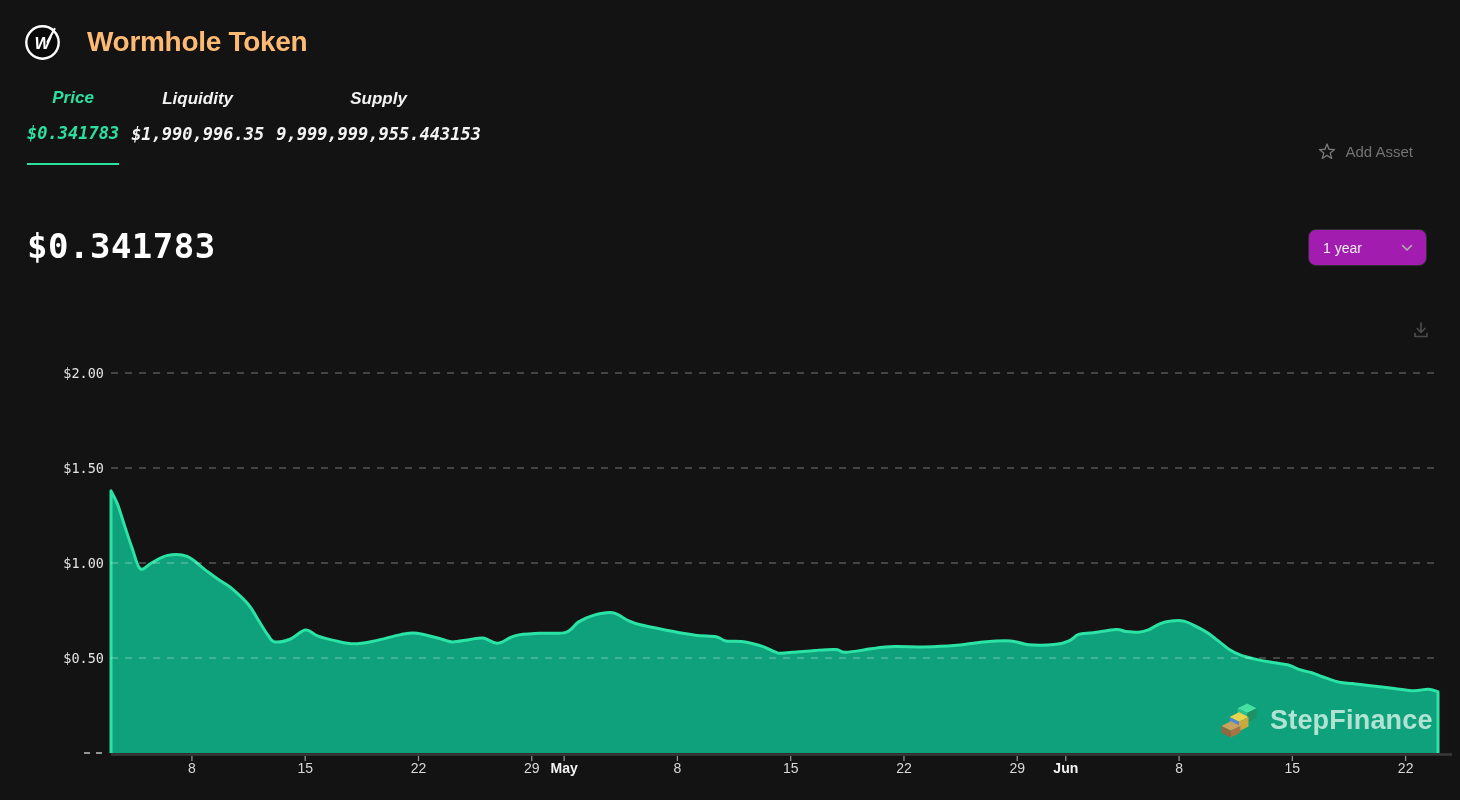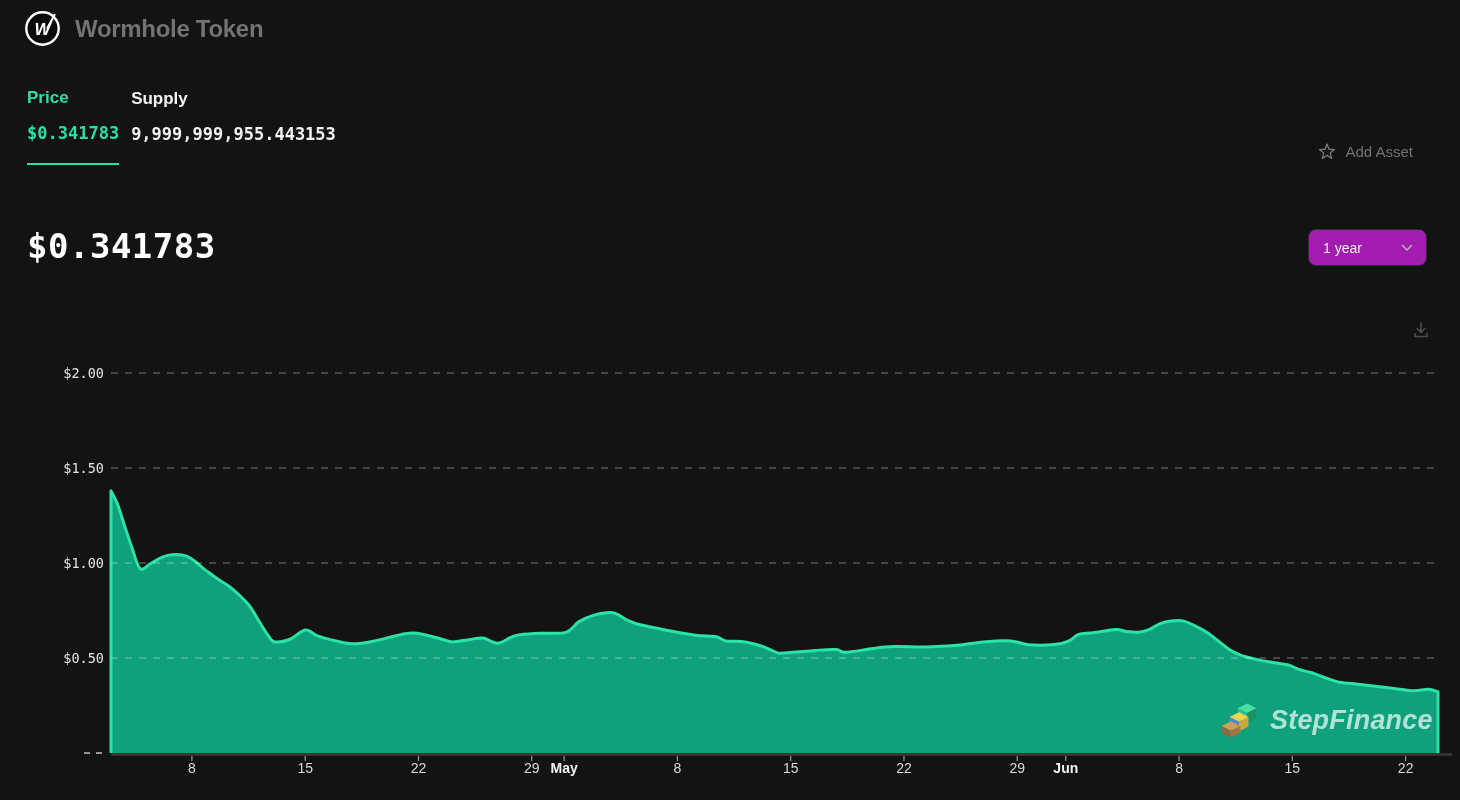--- a/index.html
+++ b/index.html
@@ -2,25 +2,25 @@
 <html><head>
 <meta charset="utf-8">
 <style>
   html,body{margin:0;padding:0;background:#131313;}
   .app{position:relative;width:1460px;height:800px;background:#131313;overflow:hidden;
        font-family:"Liberation Sans",sans-serif;color:#fff;}
   .mono{font-family:"DejaVu Sans Mono",monospace;}
 
   
   .header{position:absolute;left:24px;top:10px;display:flex;align-items:center;gap:10px;z-index:2;}
-  .page-title{font-size:24px;font-weight:bold;letter-spacing:-0.3px;color:#737373;margin:4px;}
+  .page-title{font-size:28px;font-weight:bold;letter-spacing:-0.3px;color:#fdba74;margin:16px;}
 
   
   .stats{position:absolute;left:27px;top:88px;display:flex;gap:12px;z-index:2;}
-  .stat{background:none;border:none;padding:0 0 20px 0;text-align:left;cursor:pointer;color:#f2f2f2;}
+  .stat{background:none;border:none;padding:0 0 20px 0;text-align:center;cursor:pointer;color:#f2f2f2;font-style:italic;}
   .stat .stat-label{font-size:17px;font-weight:bold;line-height:20px;}
   .stat .stat-value{font-size:17px;font-weight:bold;margin-top:15px;white-space:nowrap;}
   .stat.active{border-bottom:2px solid #2CE0A0;}
   .stat.active .stat-label,.stat.active .stat-value{color:#2CE0A0;}
 
   
   .add-asset{position:absolute;right:41px;top:142px;display:flex;align-items:center;gap:9px;
              background:none;border:none;cursor:pointer;color:#737373;font-size:15px;z-index:2;}
 
   
@@ -36,21 +36,21 @@
   
   .download{position:absolute;right:26px;top:318px;width:26px;height:26px;background:none;border:none;
             cursor:pointer;padding:0;z-index:2;}
 
   
   .chart{position:absolute;left:0;top:0;width:1460px;height:612px;z-index:1;}
   .chart svg{display:block;}
 
   
   .watermark{position:absolute;left:1220px;top:702px;display:flex;align-items:center;gap:12px;z-index:2;}
-  .watermark .wm-text{font-size:27px;font-weight:bold;letter-spacing:0.2px;color:rgba(222,246,236,0.78);font-style:italic;}
+  .watermark .wm-text{font-size:27px;font-weight:bold;letter-spacing:0.2px;color:rgba(222,246,236,0.78);}
 </style>
 </head>
 <body>
 
 <div class="app">
 
   <div class="chart">
     <svg id="chart-svg" width="1460" height="800" viewBox="0 0 1460 800">
         <path d="M 111 753 L 111.0 490.8 C 112.1 493.0, 115.0 497.8, 117.5 504.1 C 119.9 510.4, 123.1 521.5, 125.6 528.8 C 128.0 536.1, 129.6 541.1, 132.0 547.8 C 134.5 554.4, 136.9 566.2, 140.1 568.7 C 143.4 571.2, 146.9 565.2, 151.5 563.0 C 156.0 560.8, 161.7 556.5, 167.6 555.4 C 173.6 554.3, 180.9 554.0, 187.1 556.4 C 193.3 558.7, 199.7 565.9, 204.9 569.6 C 210.0 573.4, 213.5 576.1, 217.8 579.1 C 222.1 582.2, 225.6 583.4, 230.8 587.7 C 235.9 592.0, 244.0 599.4, 248.6 604.8 C 253.1 610.2, 255.0 614.9, 258.3 620.0 C 261.5 625.1, 265.3 631.6, 268.0 635.2 C 270.7 638.8, 270.7 641.2, 274.4 641.9 C 278.2 642.5, 285.5 641.0, 290.6 639.0 C 295.8 637.0, 300.6 630.4, 305.2 629.9 C 309.8 629.4, 313.0 634.3, 318.1 636.1 C 323.3 638.0, 330.0 639.6, 335.9 640.9 C 341.9 642.2, 347.3 643.8, 353.7 643.8 C 360.2 643.8, 367.0 642.4, 374.8 640.9 C 382.6 639.4, 393.7 635.9, 400.7 634.6 C 407.7 633.4, 410.1 632.6, 416.9 633.3 C 423.6 634.0, 435.2 637.6, 441.1 639.0 C 447.1 640.4, 447.6 641.8, 452.5 641.9 C 457.3 641.9, 465.1 640.0, 470.3 639.4 C 475.4 638.7, 478.6 637.4, 483.2 638.0 C 487.8 638.7, 492.4 643.6, 497.8 643.2 C 503.2 642.8, 508.6 637.2, 515.6 635.6 C 522.6 633.9, 531.5 633.8, 539.8 633.3 C 548.2 632.8, 559.3 634.3, 565.7 632.4 C 572.2 630.5, 574.1 624.7, 578.7 621.9 C 583.3 619.1, 587.6 617.0, 593.3 615.4 C 598.9 613.9, 607.0 612.0, 612.7 612.8 C 618.3 613.5, 622.7 618.0, 627.2 620.0 C 631.8 622.0, 633.4 623.0, 640.2 624.8 C 646.9 626.5, 658.5 628.7, 667.7 630.5 C 676.9 632.2, 687.1 634.2, 695.2 635.2 C 703.3 636.2, 711.1 635.8, 716.2 636.7 C 721.4 637.7, 721.1 640.0, 726.0 640.9 C 730.8 641.8, 739.2 640.9, 745.4 641.9 C 751.6 642.8, 757.8 644.8, 763.2 646.6 C 768.6 648.4, 772.9 651.9, 777.7 652.9 C 782.6 653.8, 786.1 652.7, 792.3 652.3 C 798.5 651.9, 807.7 650.9, 815.0 650.4 C 822.2 649.9, 830.9 649.1, 836.0 649.5 C 841.1 649.8, 839.5 652.5, 845.7 652.3 C 851.9 652.1, 865.1 649.5, 873.2 648.5 C 881.3 647.5, 885.9 646.9, 894.3 646.6 C 902.6 646.3, 913.4 647.1, 923.4 647.0 C 933.4 646.8, 944.2 646.5, 954.1 645.6 C 964.1 644.8, 973.8 642.6, 983.3 641.9 C 992.7 641.1, 1003.2 640.4, 1010.8 640.9 C 1018.3 641.4, 1021.0 644.1, 1028.6 644.7 C 1036.1 645.3, 1049.3 645.0, 1056.1 644.3 C 1062.8 643.7, 1065.3 642.5, 1069.0 640.9 C 1072.8 639.3, 1074.7 635.8, 1078.7 634.4 C 1082.8 633.1, 1087.1 633.6, 1093.3 632.7 C 1099.5 631.9, 1110.6 629.7, 1116.0 629.5 C 1121.4 629.3, 1121.9 631.0, 1125.7 631.4 C 1129.4 631.8, 1134.8 632.4, 1138.6 632.2 C 1142.4 631.9, 1144.8 631.3, 1148.3 629.9 C 1151.8 628.5, 1155.9 625.3, 1159.7 623.8 C 1163.4 622.3, 1166.9 621.4, 1171.0 621.0 C 1175.0 620.5, 1179.3 620.0, 1183.9 621.1 C 1188.5 622.2, 1194.4 625.6, 1198.5 627.6 C 1202.5 629.6, 1204.7 630.9, 1208.2 633.3 C 1211.7 635.7, 1216.0 639.2, 1219.5 641.9 C 1223.0 644.5, 1225.7 647.2, 1229.2 649.5 C 1232.7 651.7, 1235.7 653.4, 1240.6 655.1 C 1245.4 656.9, 1252.7 658.6, 1258.4 659.9 C 1264.0 661.2, 1269.4 661.9, 1274.6 662.8 C 1279.7 663.6, 1285.1 664.1, 1289.1 665.2 C 1293.2 666.3, 1295.1 668.1, 1298.8 669.4 C 1302.6 670.7, 1307.7 671.6, 1311.8 672.8 C 1315.8 674.1, 1318.5 675.4, 1323.1 677.0 C 1327.7 678.6, 1334.4 681.2, 1339.3 682.3 C 1344.1 683.4, 1347.4 683.1, 1352.2 683.6 C 1357.1 684.2, 1361.4 684.8, 1368.4 685.5 C 1375.4 686.3, 1386.8 687.5, 1394.3 688.4 C 1401.9 689.3, 1408.1 690.6, 1413.7 690.7 C 1419.4 690.8, 1424.2 689.0, 1428.3 689.2 C 1432.3 689.4, 1436.4 691.4, 1438.0 691.8 L 1438.0 753 Z" fill="#0FA17B"></path>
         <path d="M 111 753 L 111.0 490.8 C 112.1 493.0, 115.0 497.8, 117.5 504.1 C 119.9 510.4, 123.1 521.5, 125.6 528.8 C 128.0 536.1, 129.6 541.1, 132.0 547.8 C 134.5 554.4, 136.9 566.2, 140.1 568.7 C 143.4 571.2, 146.9 565.2, 151.5 563.0 C 156.0 560.8, 161.7 556.5, 167.6 555.4 C 173.6 554.3, 180.9 554.0, 187.1 556.4 C 193.3 558.7, 199.7 565.9, 204.9 569.6 C 210.0 573.4, 213.5 576.1, 217.8 579.1 C 222.1 582.2, 225.6 583.4, 230.8 587.7 C 235.9 592.0, 244.0 599.4, 248.6 604.8 C 253.1 610.2, 255.0 614.9, 258.3 620.0 C 261.5 625.1, 265.3 631.6, 268.0 635.2 C 270.7 638.8, 270.7 641.2, 274.4 641.9 C 278.2 642.5, 285.5 641.0, 290.6 639.0 C 295.8 637.0, 300.6 630.4, 305.2 629.9 C 309.8 629.4, 313.0 634.3, 318.1 636.1 C 323.3 638.0, 330.0 639.6, 335.9 640.9 C 341.9 642.2, 347.3 643.8, 353.7 643.8 C 360.2 643.8, 367.0 642.4, 374.8 640.9 C 382.6 639.4, 393.7 635.9, 400.7 634.6 C 407.7 633.4, 410.1 632.6, 416.9 633.3 C 423.6 634.0, 435.2 637.6, 441.1 639.0 C 447.1 640.4, 447.6 641.8, 452.5 641.9 C 457.3 641.9, 465.1 640.0, 470.3 639.4 C 475.4 638.7, 478.6 637.4, 483.2 638.0 C 487.8 638.7, 492.4 643.6, 497.8 643.2 C 503.2 642.8, 508.6 637.2, 515.6 635.6 C 522.6 633.9, 531.5 633.8, 539.8 633.3 C 548.2 632.8, 559.3 634.3, 565.7 632.4 C 572.2 630.5, 574.1 624.7, 578.7 621.9 C 583.3 619.1, 587.6 617.0, 593.3 615.4 C 598.9 613.9, 607.0 612.0, 612.7 612.8 C 618.3 613.5, 622.7 618.0, 627.2 620.0 C 631.8 622.0, 633.4 623.0, 640.2 624.8 C 646.9 626.5, 658.5 628.7, 667.7 630.5 C 676.9 632.2, 687.1 634.2, 695.2 635.2 C 703.3 636.2, 711.1 635.8, 716.2 636.7 C 721.4 637.7, 721.1 640.0, 726.0 640.9 C 730.8 641.8, 739.2 640.9, 745.4 641.9 C 751.6 642.8, 757.8 644.8, 763.2 646.6 C 768.6 648.4, 772.9 651.9, 777.7 652.9 C 782.6 653.8, 786.1 652.7, 792.3 652.3 C 798.5 651.9, 807.7 650.9, 815.0 650.4 C 822.2 649.9, 830.9 649.1, 836.0 649.5 C 841.1 649.8, 839.5 652.5, 845.7 652.3 C 851.9 652.1, 865.1 649.5, 873.2 648.5 C 881.3 647.5, 885.9 646.9, 894.3 646.6 C 902.6 646.3, 913.4 647.1, 923.4 647.0 C 933.4 646.8, 944.2 646.5, 954.1 645.6 C 964.1 644.8, 973.8 642.6, 983.3 641.9 C 992.7 641.1, 1003.2 640.4, 1010.8 640.9 C 1018.3 641.4, 1021.0 644.1, 1028.6 644.7 C 1036.1 645.3, 1049.3 645.0, 1056.1 644.3 C 1062.8 643.7, 1065.3 642.5, 1069.0 640.9 C 1072.8 639.3, 1074.7 635.8, 1078.7 634.4 C 1082.8 633.1, 1087.1 633.6, 1093.3 632.7 C 1099.5 631.9, 1110.6 629.7, 1116.0 629.5 C 1121.4 629.3, 1121.9 631.0, 1125.7 631.4 C 1129.4 631.8, 1134.8 632.4, 1138.6 632.2 C 1142.4 631.9, 1144.8 631.3, 1148.3 629.9 C 1151.8 628.5, 1155.9 625.3, 1159.7 623.8 C 1163.4 622.3, 1166.9 621.4, 1171.0 621.0 C 1175.0 620.5, 1179.3 620.0, 1183.9 621.1 C 1188.5 622.2, 1194.4 625.6, 1198.5 627.6 C 1202.5 629.6, 1204.7 630.9, 1208.2 633.3 C 1211.7 635.7, 1216.0 639.2, 1219.5 641.9 C 1223.0 644.5, 1225.7 647.2, 1229.2 649.5 C 1232.7 651.7, 1235.7 653.4, 1240.6 655.1 C 1245.4 656.9, 1252.7 658.6, 1258.4 659.9 C 1264.0 661.2, 1269.4 661.9, 1274.6 662.8 C 1279.7 663.6, 1285.1 664.1, 1289.1 665.2 C 1293.2 666.3, 1295.1 668.1, 1298.8 669.4 C 1302.6 670.7, 1307.7 671.6, 1311.8 672.8 C 1315.8 674.1, 1318.5 675.4, 1323.1 677.0 C 1327.7 678.6, 1334.4 681.2, 1339.3 682.3 C 1344.1 683.4, 1347.4 683.1, 1352.2 683.6 C 1357.1 684.2, 1361.4 684.8, 1368.4 685.5 C 1375.4 686.3, 1386.8 687.5, 1394.3 688.4 C 1401.9 689.3, 1408.1 690.6, 1413.7 690.7 C 1419.4 690.8, 1424.2 689.0, 1428.3 689.2 C 1432.3 689.4, 1436.4 691.4, 1438.0 691.8 L 1438.0 753" fill="none" stroke="#2BE3A4" stroke-width="3" stroke-linejoin="round"></path>
@@ -101,20 +101,24 @@
     </svg>
     <h1 class="page-title">Wormhole Token</h1>
   </header>
 
   <nav class="stats">
     <button class="stat active">
       <div class="stat-label">Price</div>
       <div class="stat-value mono">$0.341783</div>
     </button>
     <button class="stat">
+      <div class="stat-label">Liquidity</div>
+      <div class="stat-value mono">$1,990,996.35</div>
+    </button>
+    <button class="stat">
       <div class="stat-label">Supply</div>
       <div class="stat-value mono">9,999,999,955.443153</div>
     </button>
   </nav>
 
   <button class="add-asset">
     <svg width="18" height="17" viewBox="0 0 18 17">
       <polygon points="9,1 11,6.25 16.6,6.53 12.23,10.05 13.7,15.47 9,12.4 4.3,15.47 5.77,10.05 1.4,6.53 7,6.25" fill="none" stroke="#7a7a7a" stroke-width="1.3" stroke-linejoin="round"></polygon>
     </svg>
     <span>Add Asset</span>

